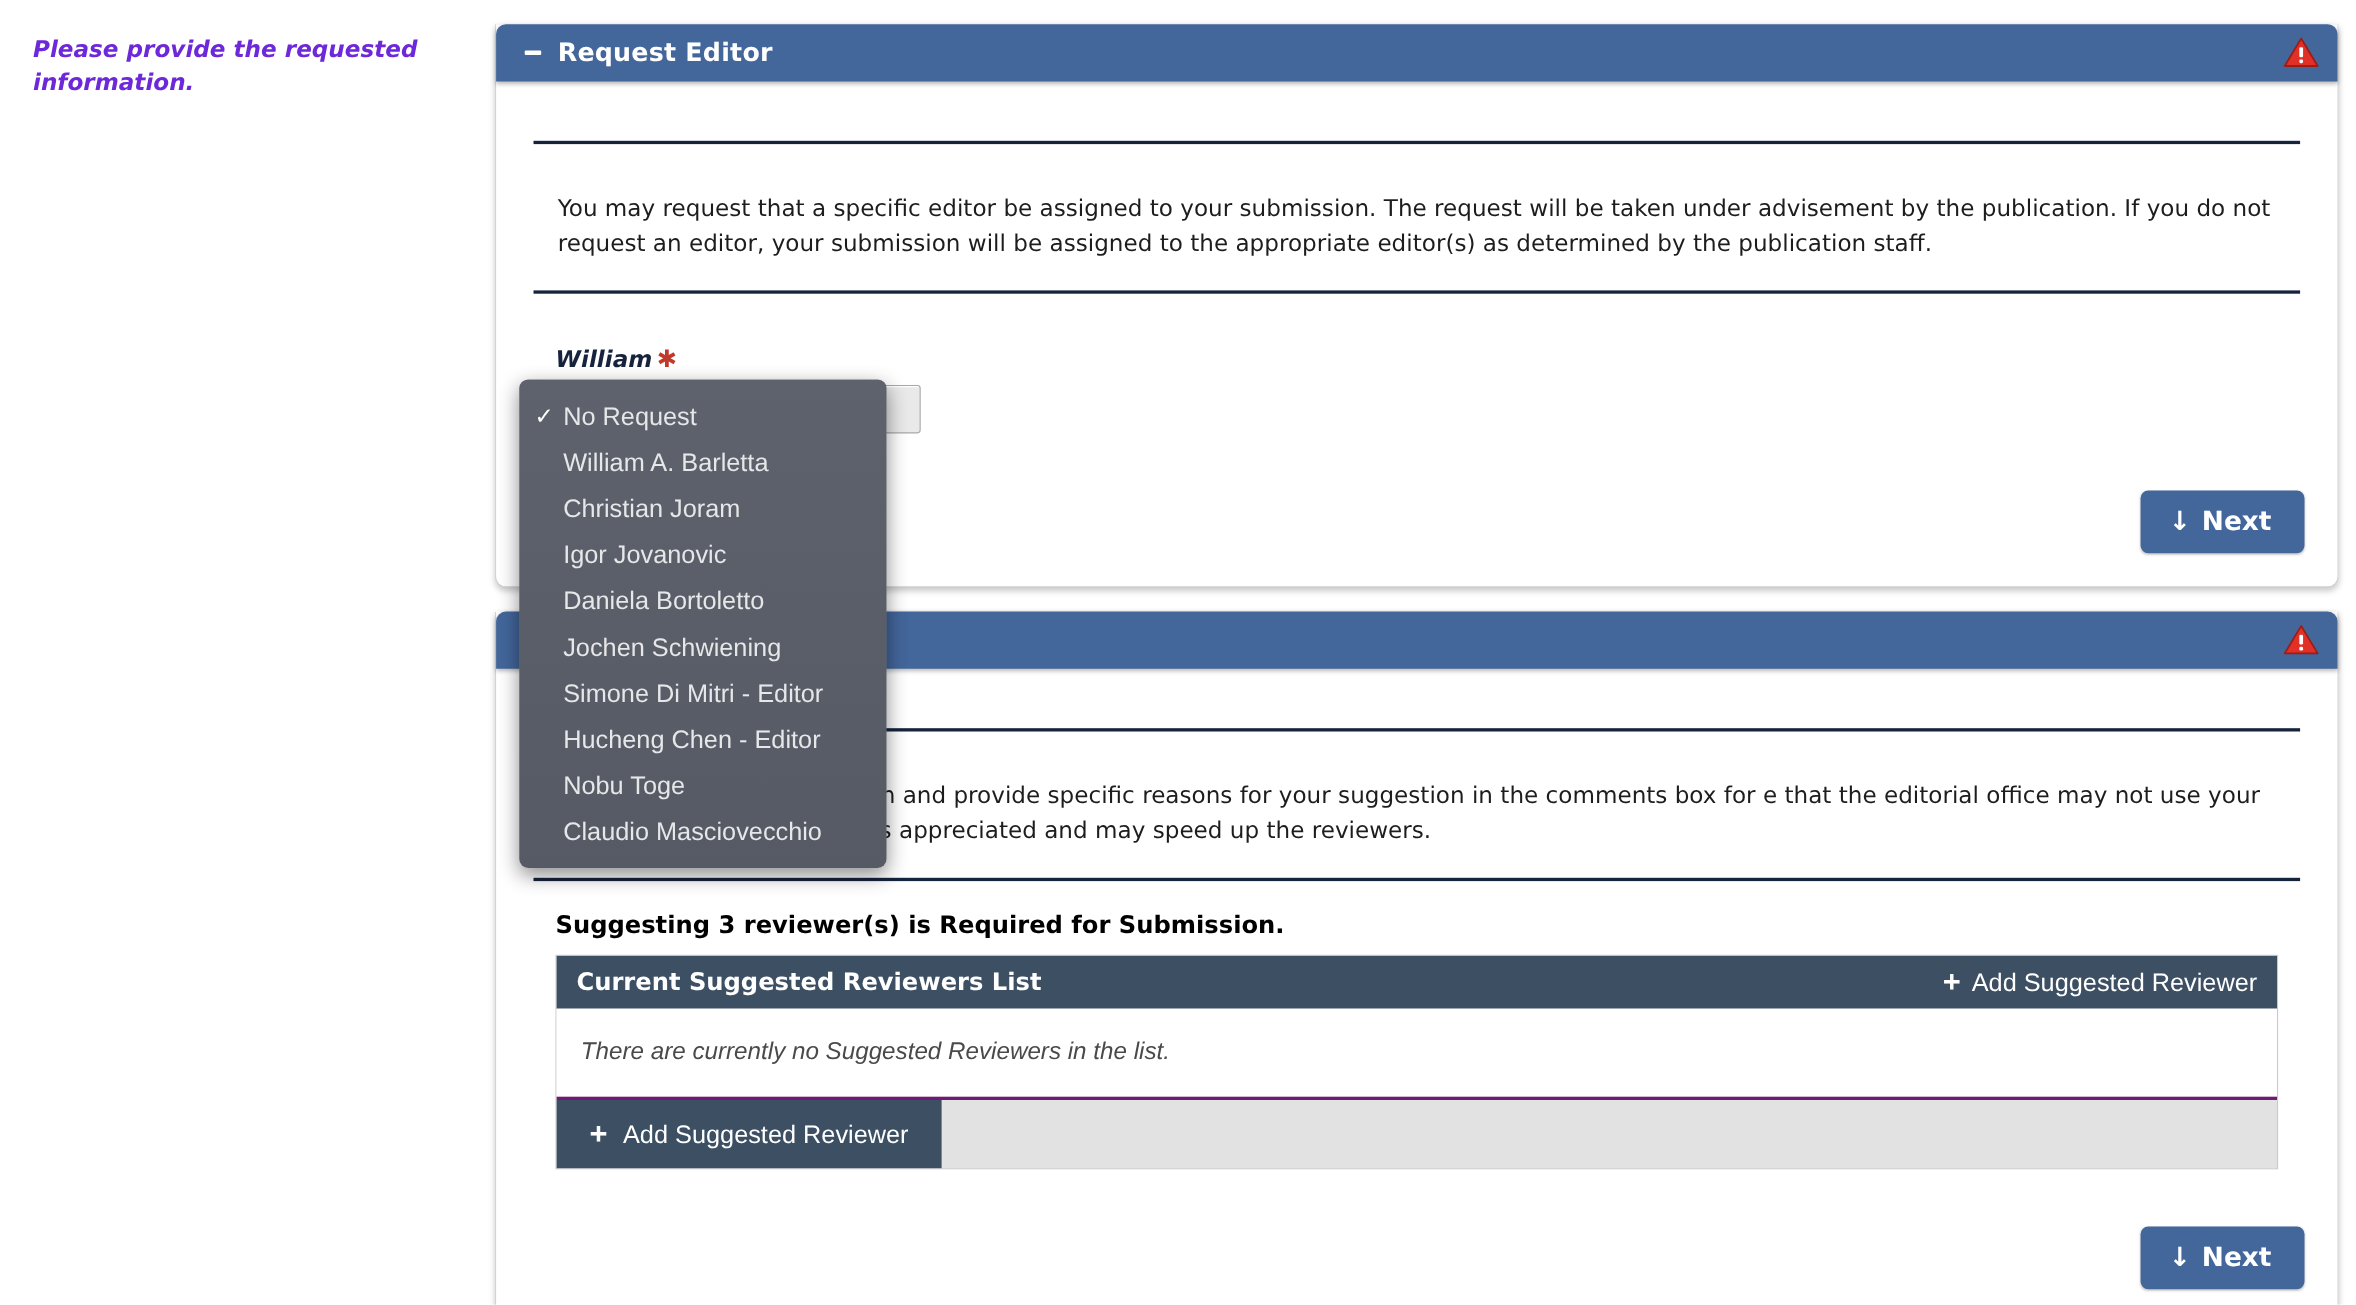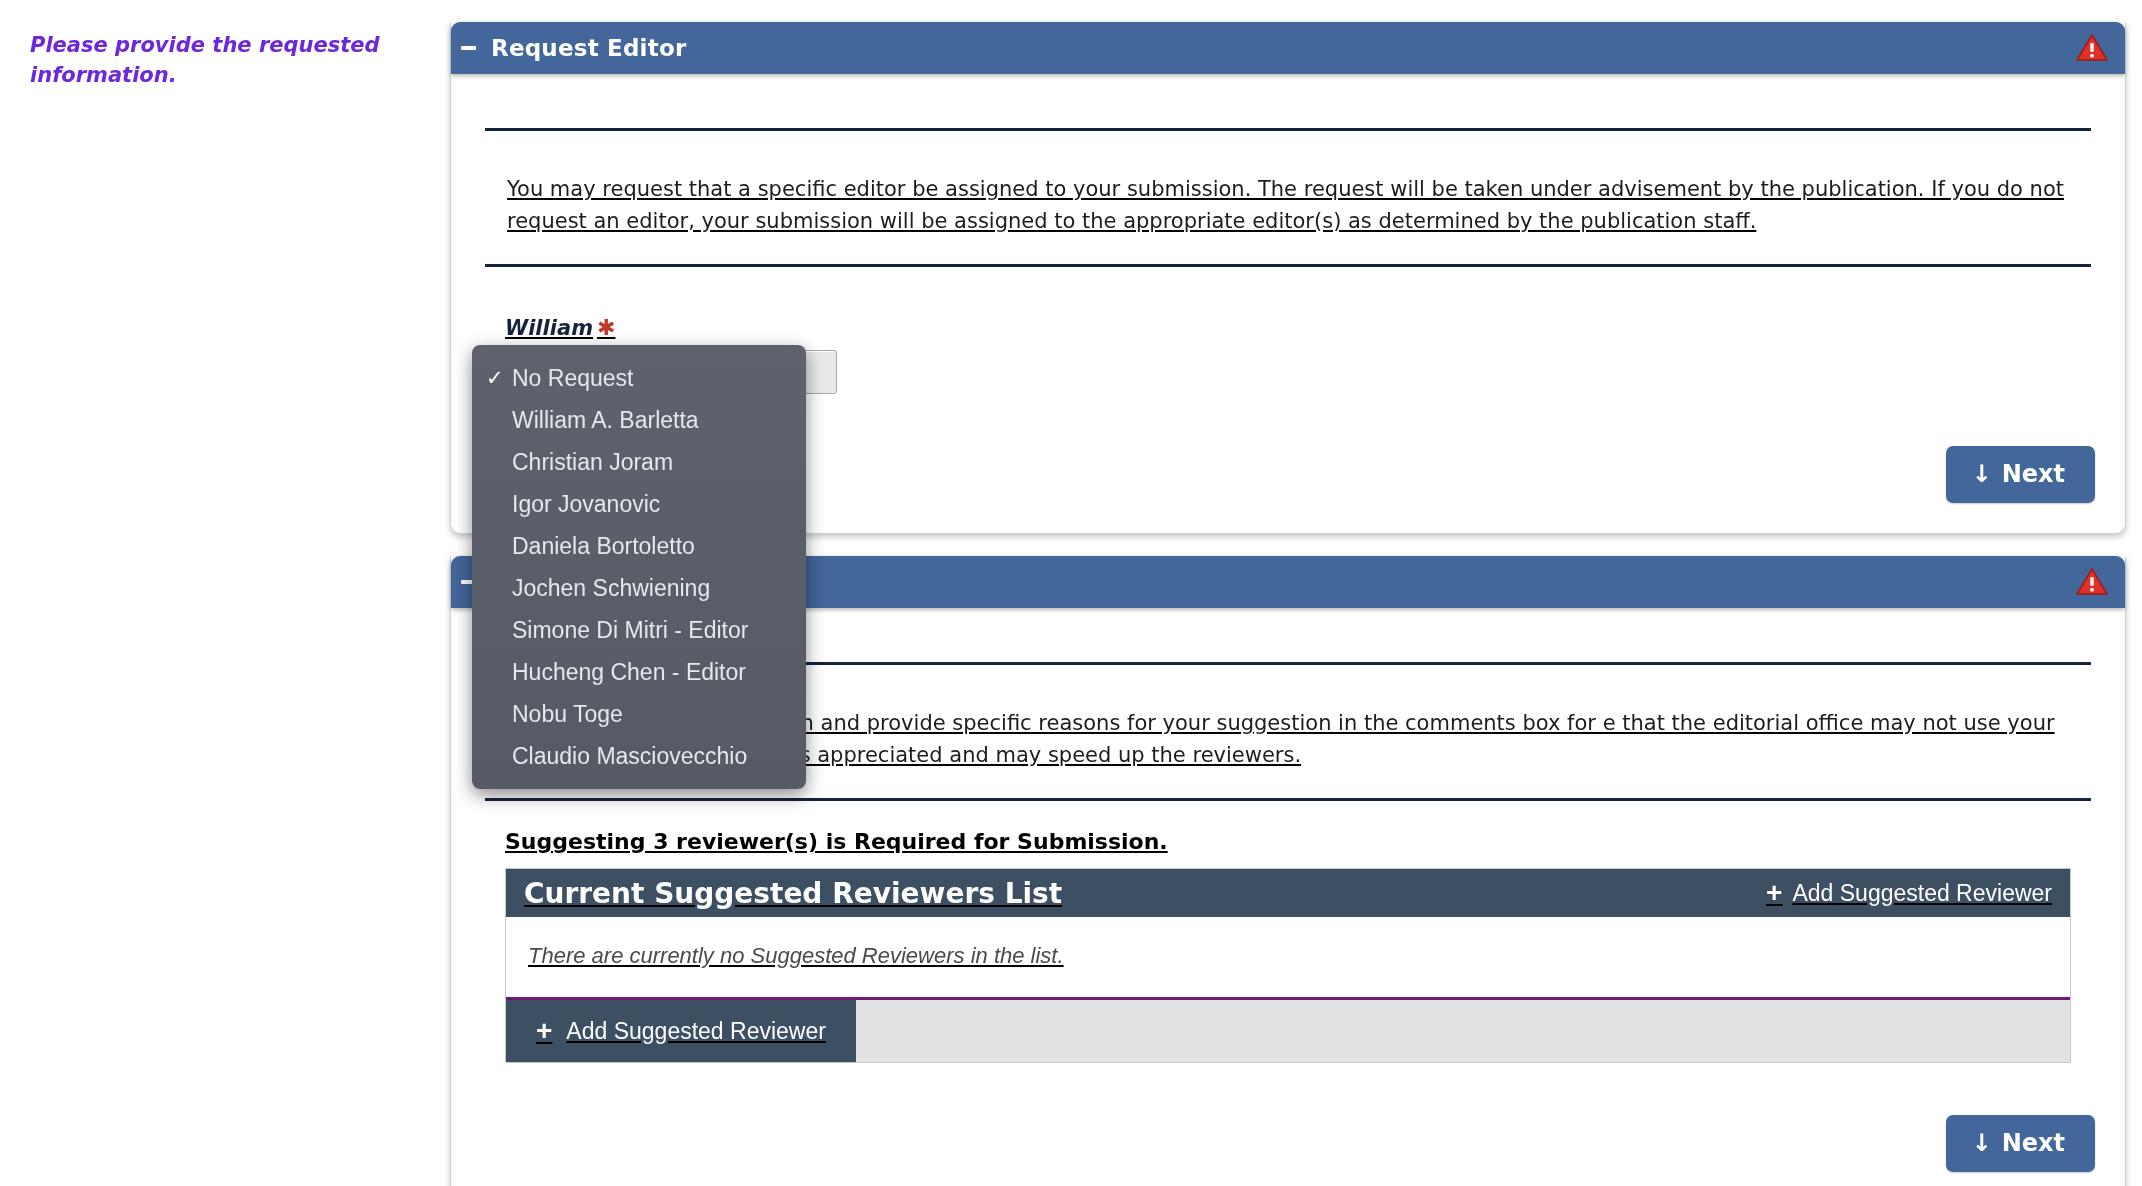--- a/index.html
+++ b/index.html
@@ -47,21 +47,21 @@
     box-shadow: 0 3px 6px rgba(0,0,0,0.22);
     position: relative;
   }
 
   .panel-header {
     background: #43669b;
     border-radius: 9px 9px 0 0;
     height: 52px;
     display: flex;
     align-items: center;
-    padding: 0 16px 0 8px;
+    padding: 0 16px 0 24px;
     box-shadow: 0 2px 4px rgba(0,0,0,0.28);
     position: relative;
     z-index: 2;
   }
   .panel-title {
     font-family: "DejaVu Sans", sans-serif;
     font-weight: bold;
     font-size: 23px;
     color: #ffffff;
     letter-spacing: 0.2px;
@@ -88,21 +88,20 @@
   .warn-icon {
     width: 34px;
     height: 30px;
     flex: none;
     position: relative;
   }
 
   .panel-body {
     padding: 34px 34px 26px 34px;
     position: relative;
-    text-decoration: underline;
   }
 
   .rule {
     border-top: 3px solid #16233d;
     margin: 20px 0 0 0;
   }
   .rule-bottom {
     border-top: 3px solid #16233d;
     margin: 18px 0 0 0;
   }
@@ -184,21 +183,21 @@
     background: #3c4f63;
     height: 48px;
     display: flex;
     align-items: center;
     padding: 0 18px;
     color: #ffffff;
   }
   .list-head-title {
     font-family: "DejaVu Sans", sans-serif;
     font-weight: bold;
-    font-size: 28px;
+    font-size: 22px;
   }
   .list-head-action {
     margin-left: auto;
     display: inline-flex;
     align-items: center;
     gap: 10px;
     font-family: "Liberation Sans", sans-serif;
     font-size: 23px;
     cursor: pointer;
   }

